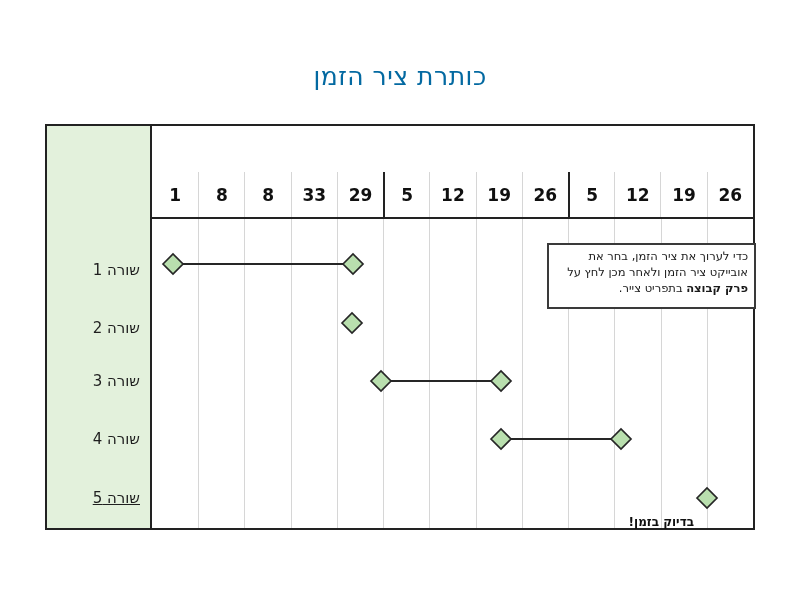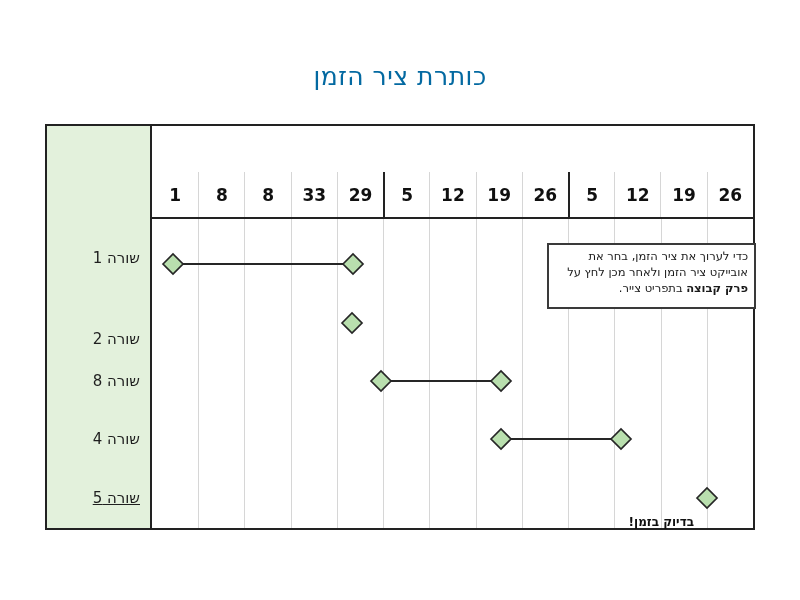--- a/index.html
+++ b/index.html
@@ -60,23 +60,23 @@
   }
   .callout b{font-weight:bold;}
 </style>
 </head>
 <body style="--header-green: #b9dfae; --label-green: #e3f1dc; --border-dark: #222222; --grid-gray: #d6d6d6;">
 
 <div class="title">כותרת ציר הזמן</div>
 
 <div class="tl-table">
   <div class="label-col" id="label-col">
-      <div class="row-label" style="top: 132px;">שורה 1</div>
-      <div class="row-label" style="top: 213px; text-align: right;">שורה 2</div>
-      <div class="row-label" style="top: 255px;">שורה 8</div>
+      <div class="row-label" style="top: 144px;">שורה 1</div>
+      <div class="row-label" style="top: 202px; text-align: right;">שורה 2</div>
+      <div class="row-label" style="top: 255px;">שורה 3</div>
       <div class="row-label" style="top: 313px;">שורה 4</div>
       <div class="row-label" style="top: 372px; text-decoration: underline;">שורה 5</div>
     </div>
   <div class="dates-row" id="dates-row">
       <div class="date-cell" style="width: 46.2308px;">1</div>
       <div class="date-cell" style="width: 46.2308px;">8</div>
       <div class="date-cell" style="width: 46.2308px;">8</div>
       <div class="date-cell" style="width: 46.2308px;">33</div>
       <div class="date-cell" style="width: 46.2308px;">29</div>
       <div class="date-cell month-start" style="width: 46.2308px;">5</div>

